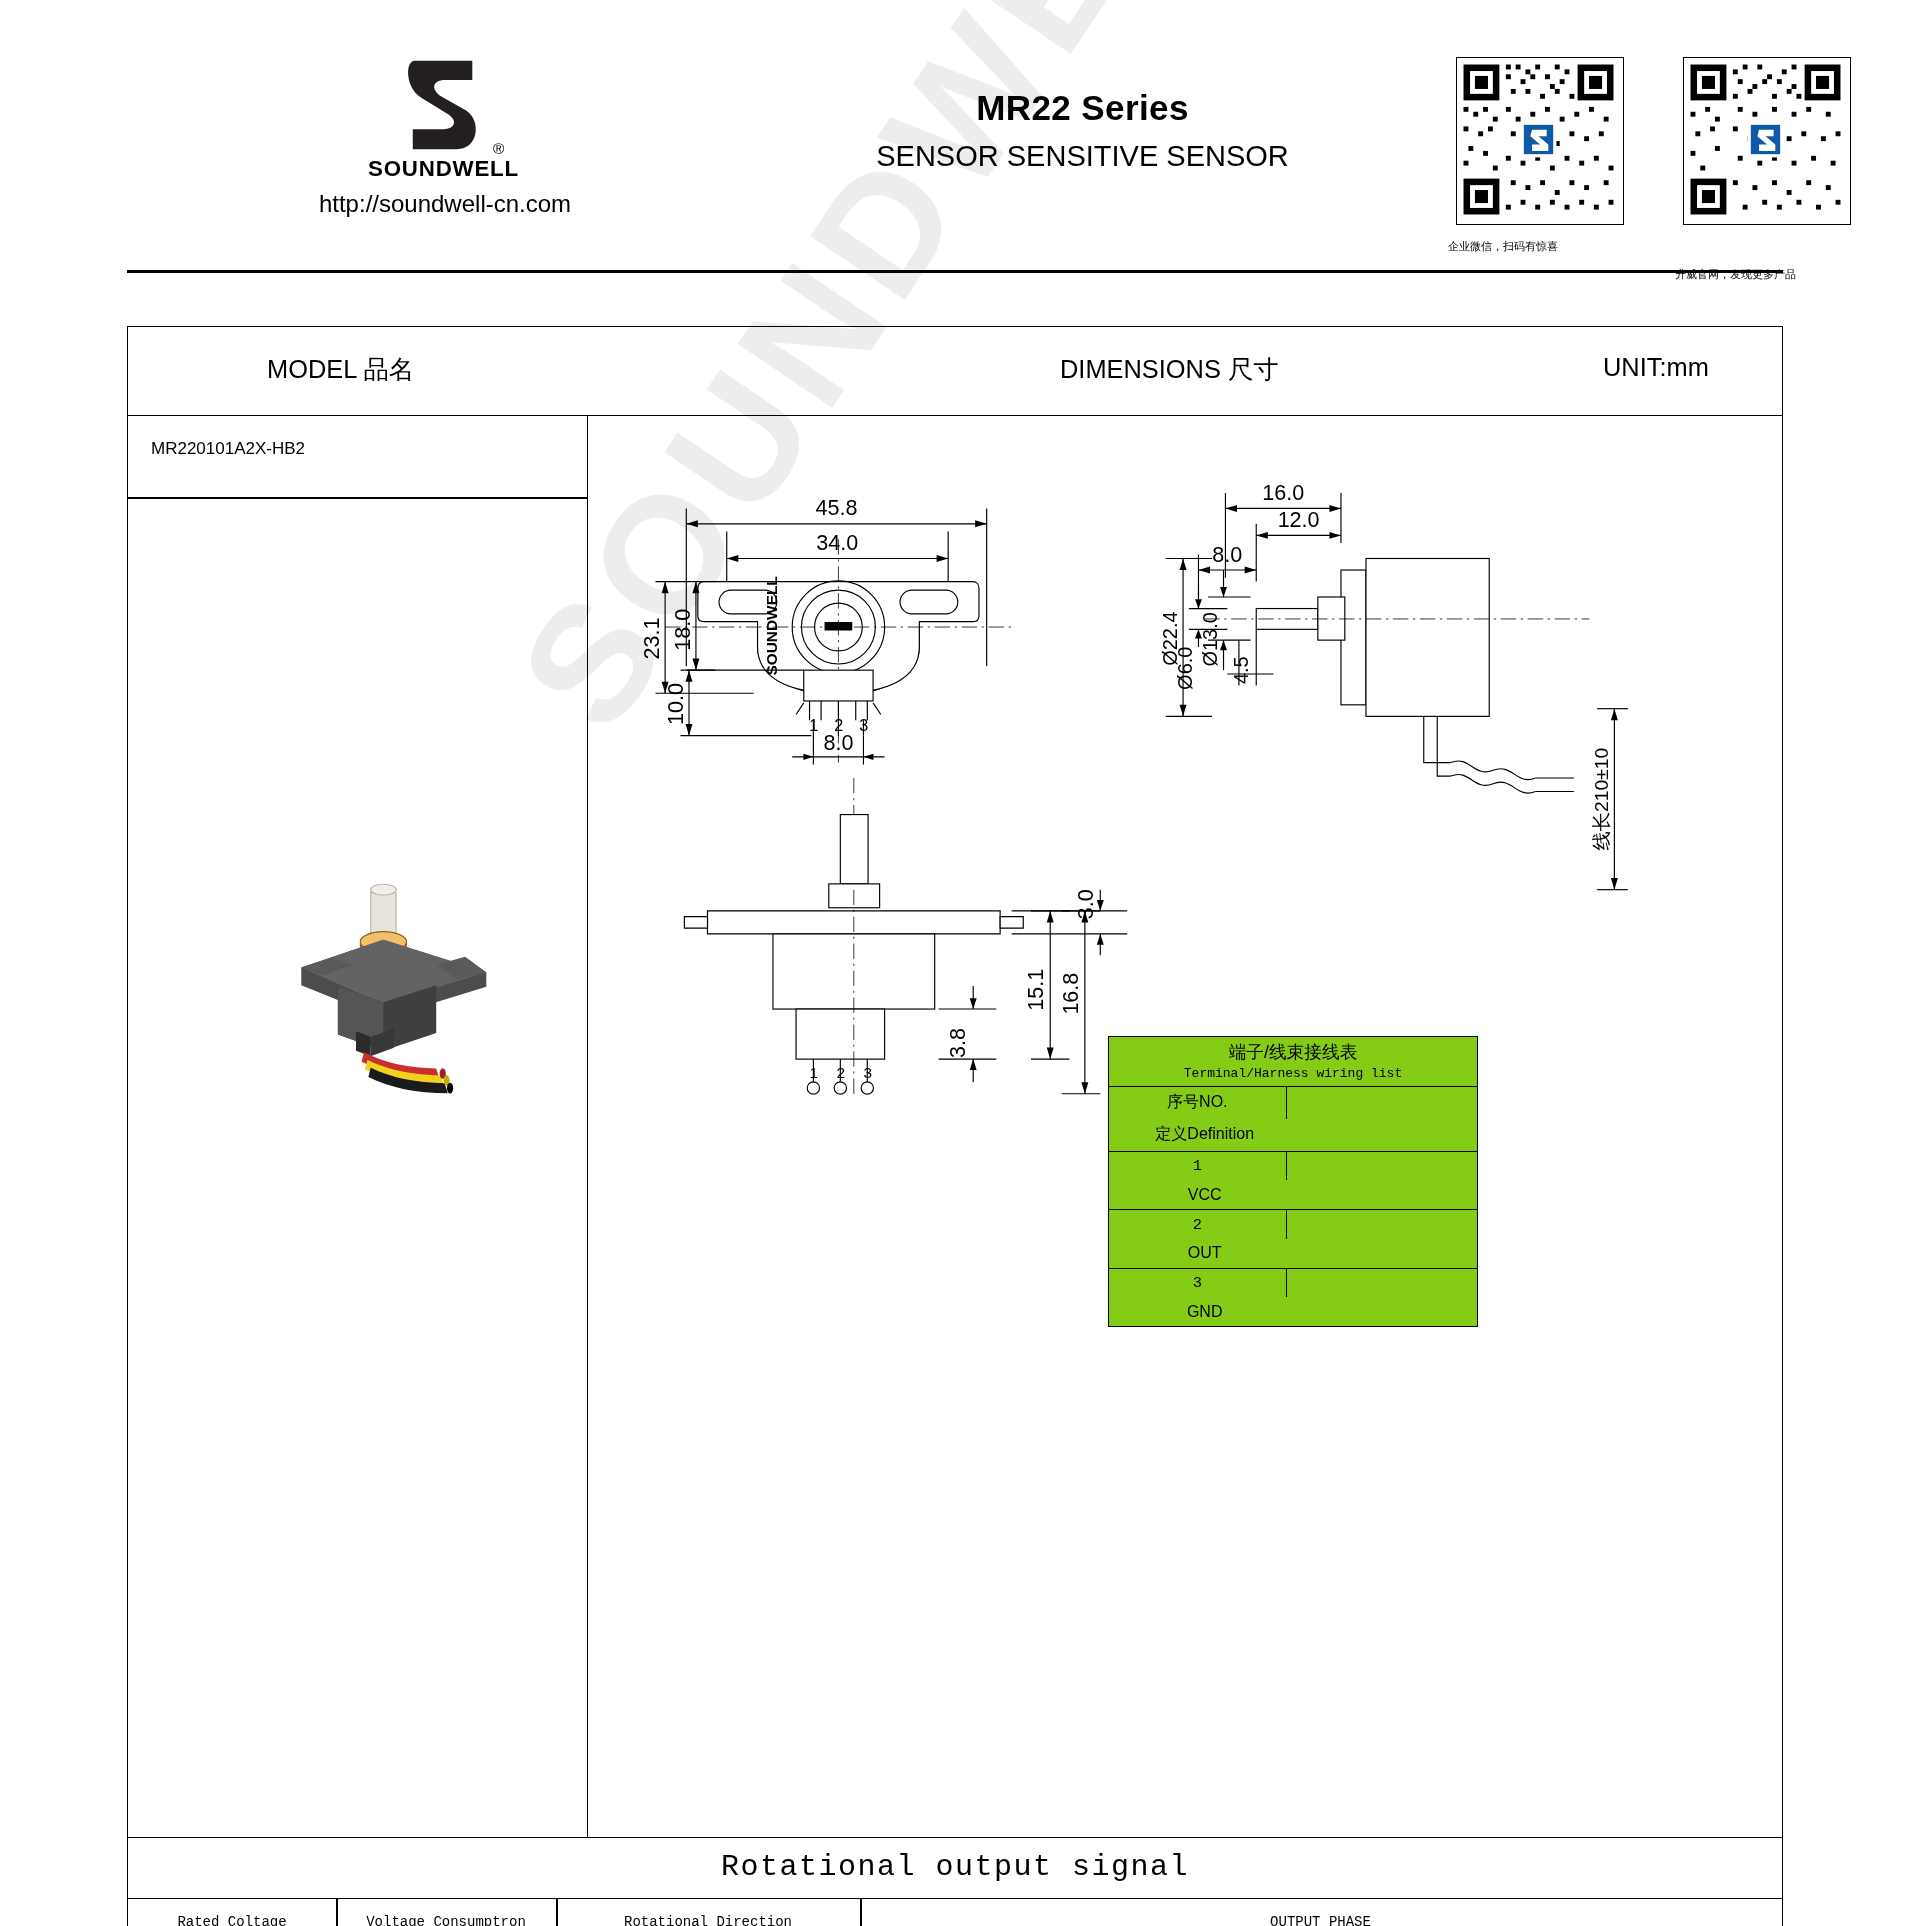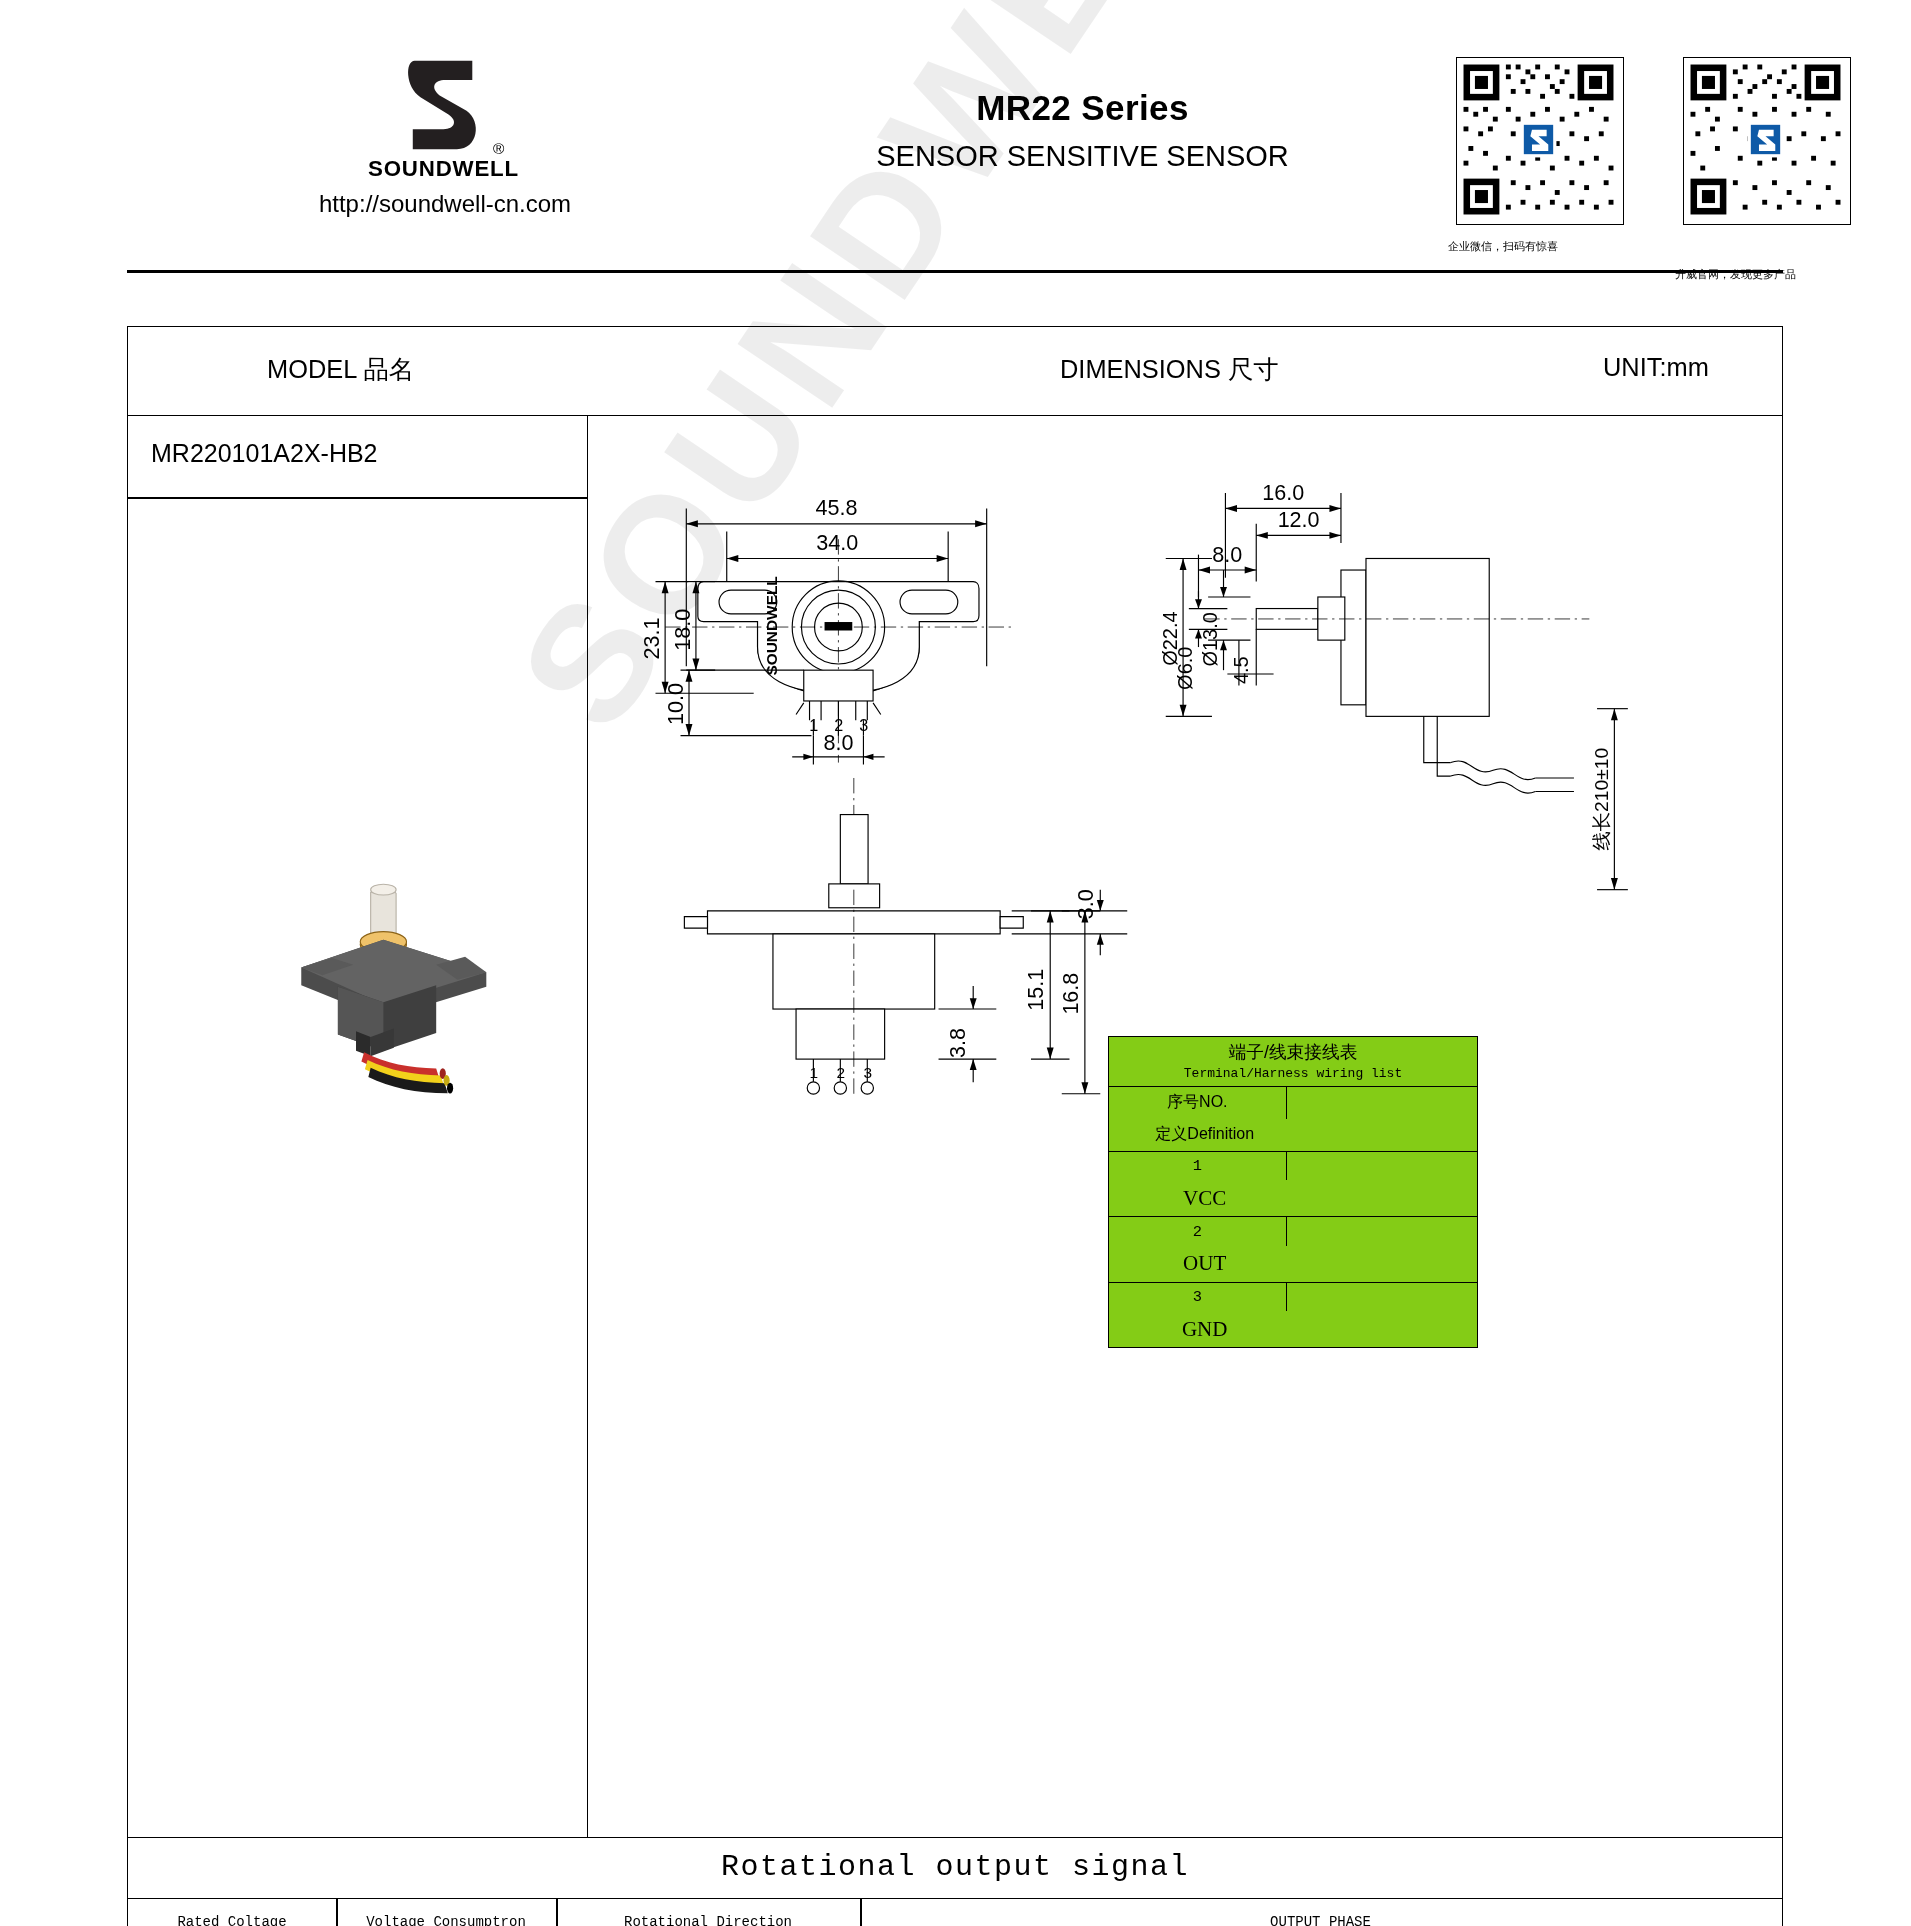--- a/index.html
+++ b/index.html
@@ -168,21 +168,21 @@
     top: 89px;
     width: 460px;
     height: 1421px;
     border-right: 1.9px solid #000;
     box-sizing: border-box;
   }
   .model-name {
     position: absolute;
     left: 23px;
     top: 23px;
-    font-size: 25px;
+    font-size: 17px;
   }
   .model-divider {
     position: absolute;
     left: 0;
     top: 81px;
     width: 100%;
     height: 1.9px;
     background: #000;
   }
   .product-photo {
@@ -291,23 +291,23 @@
     width: 48%;
     border-right: 1.2px solid #000;
     text-align: center;
     font-size: 15.4px;
     padding: 5.4px 0;
     font-family: "Liberation Mono", monospace;
   }
   .wt-c2 {
     width: 52%;
     text-align: center;
-    font-size: 21px;
+    font-size: 16px;
     padding: 5.4px 0;
-    font-family: Liberation Serif, serif;
+    font-family: Liberation Sans, sans-serif;
   }
   .wt-c1.hdr, .wt-c2.hdr { font-size: 16px; font-family: "Liberation Sans", sans-serif;}
   svg { display: block; }
 </style>
 </head>
 <body>
 
 <div class="page">
 
   <div class="header">

